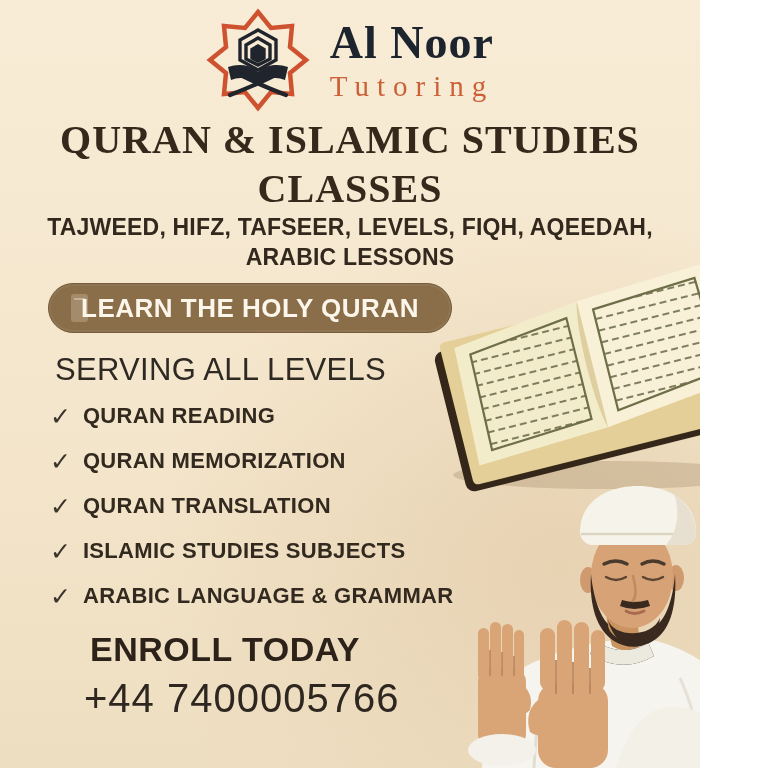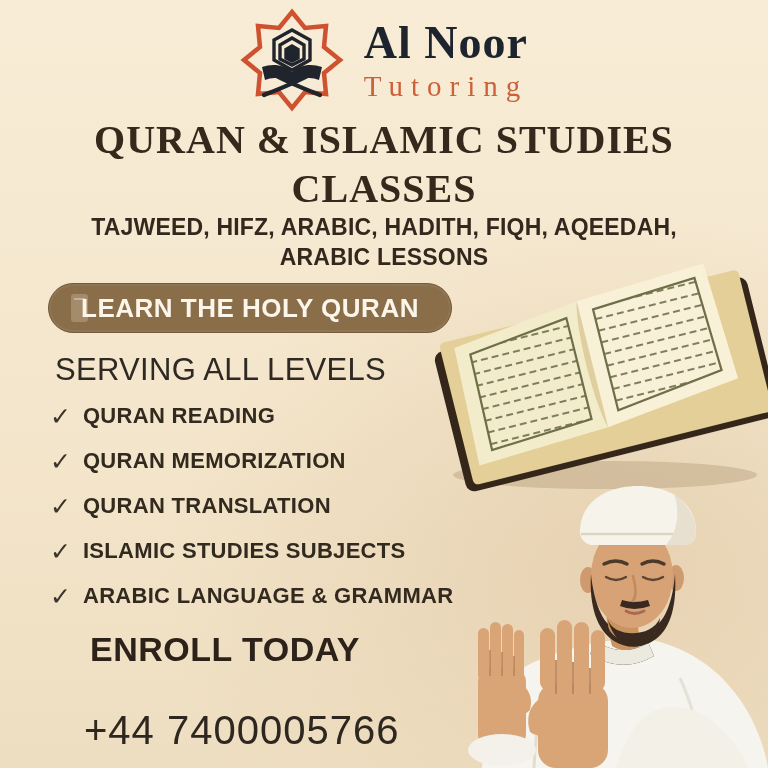--- a/index.html
+++ b/index.html
@@ -1,17 +1,17 @@
 <!DOCTYPE html>
 <html><head>
 <meta charset="utf-8">
 <style>
   html,body{margin:0;padding:0;}
   .poster{
-    position:relative;width:768px;height:768px;overflow:hidden;
+    position:relative;width:700px;height:768px;overflow:hidden;
     background:
       radial-gradient(95% 75% at 80% 74%, #e7d2b2 0%, rgba(231,210,178,0) 62%),
       linear-gradient(180deg,#f8ecd6 0%,#f4e6cc 55%,#eedec1 100%);
     font-family:"Liberation Sans", sans-serif;
   }
   
   .header{position:absolute;top:8px;left:0;right:0;display:flex;justify-content:center;align-items:center;gap:20px;}
   .logo-box{width:104px;height:104px;flex:0 0 auto;}
   .brand-text{display:flex;flex-direction:column;line-height:1;}
   .brand-name{font-family:"Liberation Serif",serif;font-weight:bold;font-size:46px;color:#1e242e;letter-spacing:1px;}
@@ -32,21 +32,21 @@
   .cta-icon:before{content:"";position:absolute;left:3px;top:4px;right:3px;height:2px;background:rgba(255,248,230,.35);}
   .cta-label{color:#fcf6ea;font-weight:bold;font-size:26px;letter-spacing:.5px;}
   
   .serving{position:absolute;left:55px;top:352px;font-weight:normal;font-size:31px;color:#2e2a23;letter-spacing:.3px;}
   .checklist{position:absolute;left:50px;top:403px;list-style:none;margin:0;padding:0;z-index:4;}
   .check-item{display:flex;align-items:center;gap:12px;margin:0 0 19px 0;}
   .check{font-size:25px;color:#3b342a;font-weight:normal;line-height:1;}
   .check-label{font-weight:bold;font-size:22px;color:#32291f;letter-spacing:.3px;}
   
   .enroll{position:absolute;left:90px;top:630px;font-weight:bold;font-size:34px;color:#2c2219;letter-spacing:.5px;z-index:4;}
-  .phone{position:absolute;left:84px;top:676px;font-weight:normal;font-size:40px;color:#2e2720;letter-spacing:1px;z-index:4;margin-top:32px;}
+  .phone{position:absolute;left:84px;top:676px;font-weight:normal;font-size:40px;color:#2e2720;letter-spacing:1px;z-index:4;}
   
   .book-art{position:absolute;left:420px;top:243px;width:348px;height:256px;z-index:2;}
   .man-art{position:absolute;left:430px;top:478px;width:338px;height:290px;z-index:3;}
 </style>
 </head>
 <body>
 
 <div class="poster">
 
   <div class="header">
@@ -69,21 +69,21 @@
       <span class="brand-name">Al Noor</span>
       <span class="brand-tagline">Tutoring</span>
     </div>
   </div>
 
   <div class="title">
     <div>QURAN &amp; ISLAMIC STUDIES</div>
     <div>CLASSES</div>
   </div>
   <div class="subtitle">
-    <div>TAJWEED, HIFZ, ARABIC, HADITH, FIQH, AQEEDAH,</div>
+    <div>TAJWEED, HIFZ, TAFSEER, LEVELS, FIQH, AQEEDAH,</div>
     <div>ARABIC LESSONS</div>
   </div>
 
   <div class="cta">
     <span class="cta-icon"></span>
     <span class="cta-label">LEARN THE HOLY QURAN</span>
   </div>
 
   <div class="book-art">
     <svg viewBox="0 0 348 256" width="348" height="256">

